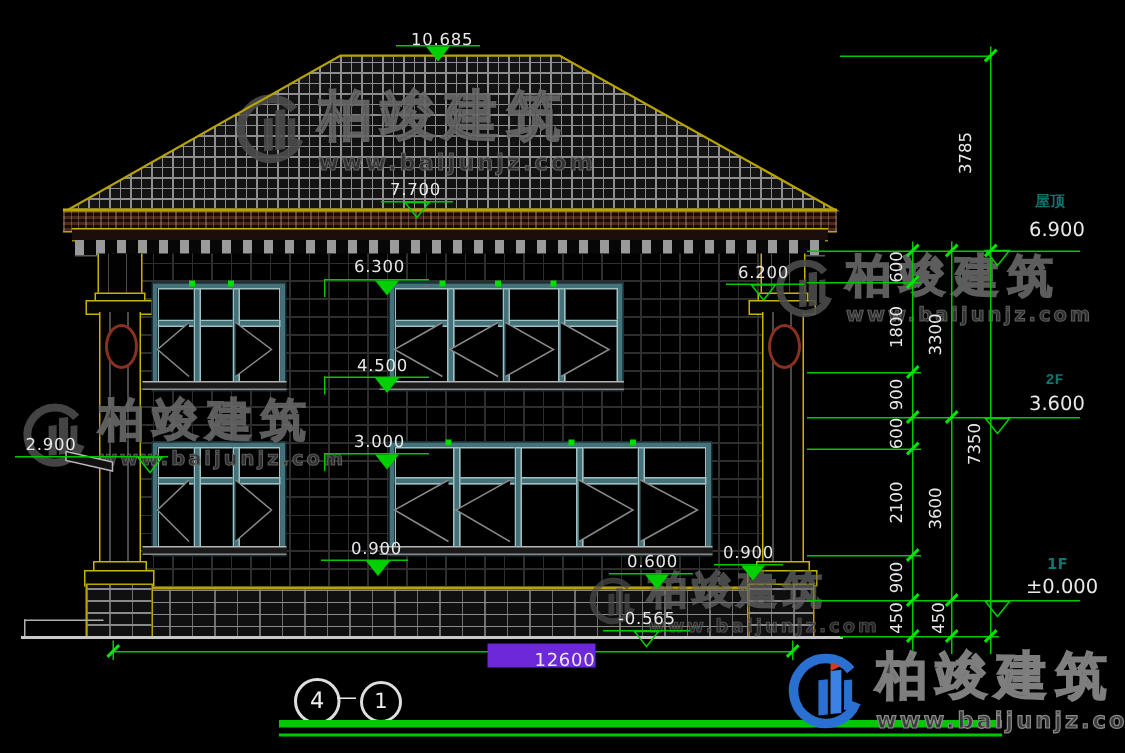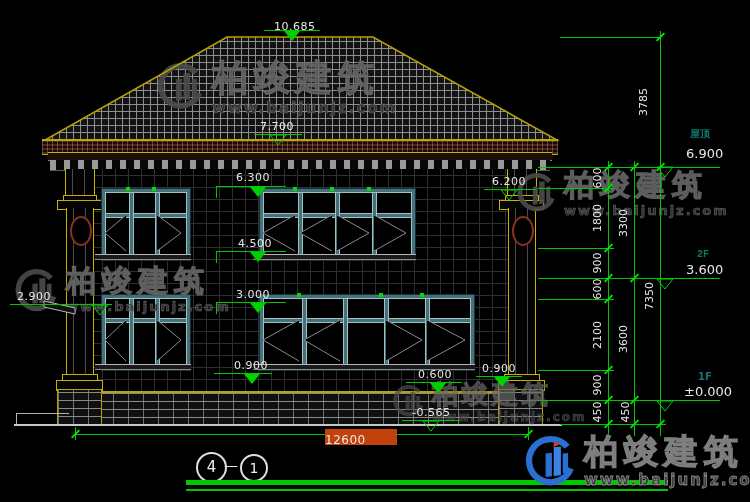--- a/index.html
+++ b/index.html
@@ -320,21 +320,21 @@
   <span class="abs vlab z6" style="left:602px;top:332px;">3600</span>
   <span class="abs vlab z6" style="left:604px;top:405px;">450</span>
   <span class="abs vlab z6" style="left:622px;top:95px;">3785</span>
   <span class="abs vlab z6" style="left:628px;top:289px;">7350</span>
 
   <div class="abs gv z6" style="left:75px;top:427px;height:13px;"></div>
   <div class="abs gv z6" style="left:528px;top:427px;height:13px;"></div>
   <div class="abs gl z6" style="left:75px;top:434px;width:453px;"></div>
   <div class="abs tick z6" style="left:70px;top:433px;"></div>
   <div class="abs tick z6" style="left:523px;top:433px;"></div>
-  <div class="abs z6" style="left:325px;top:429px;width:72px;height:16px;background:#c2410c;text-align:left;">
+  <div class="abs z6" style="left:325px;top:429px;width:72px;height:16px;background:#6d28d9;text-align:right;">
     <span class="lt" style="font-size:12px;">12600</span>
   </div>
 
   <div class="abs dot z6" style="left:126px;top:187px;"></div>
   <div class="abs dot z6" style="left:152px;top:187px;"></div>
   <div class="abs dot z6" style="left:293px;top:187px;"></div>
   <div class="abs dot z6" style="left:330px;top:187px;"></div>
   <div class="abs dot z6" style="left:367px;top:187px;"></div>
   <div class="abs dot z6" style="left:297px;top:293px;"></div>
   <div class="abs dot z6" style="left:379px;top:293px;"></div>

